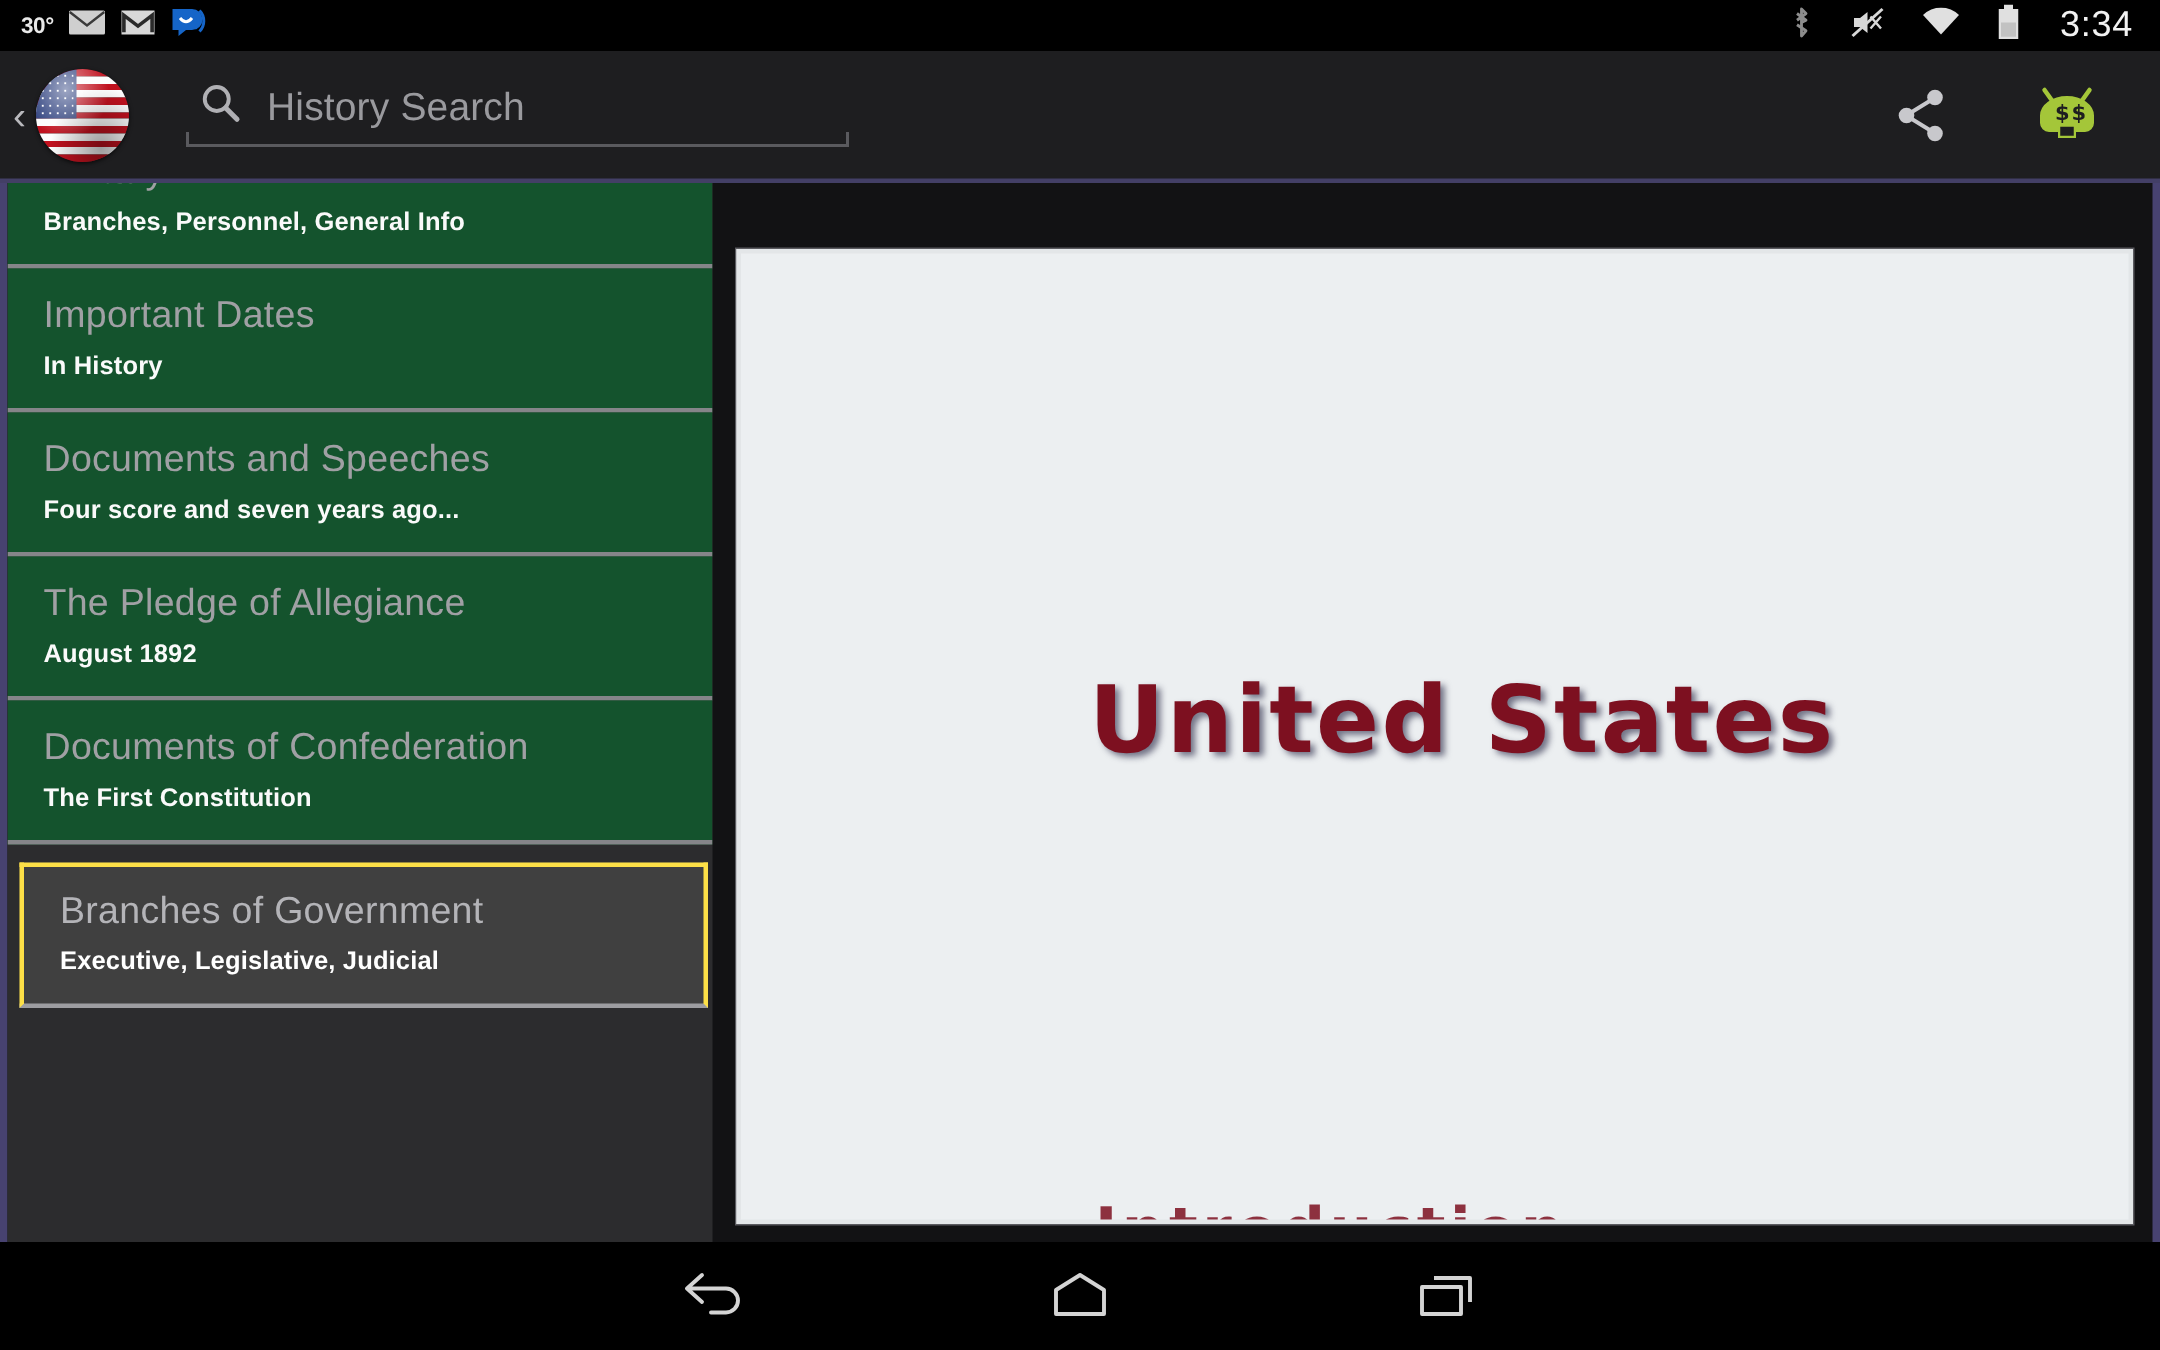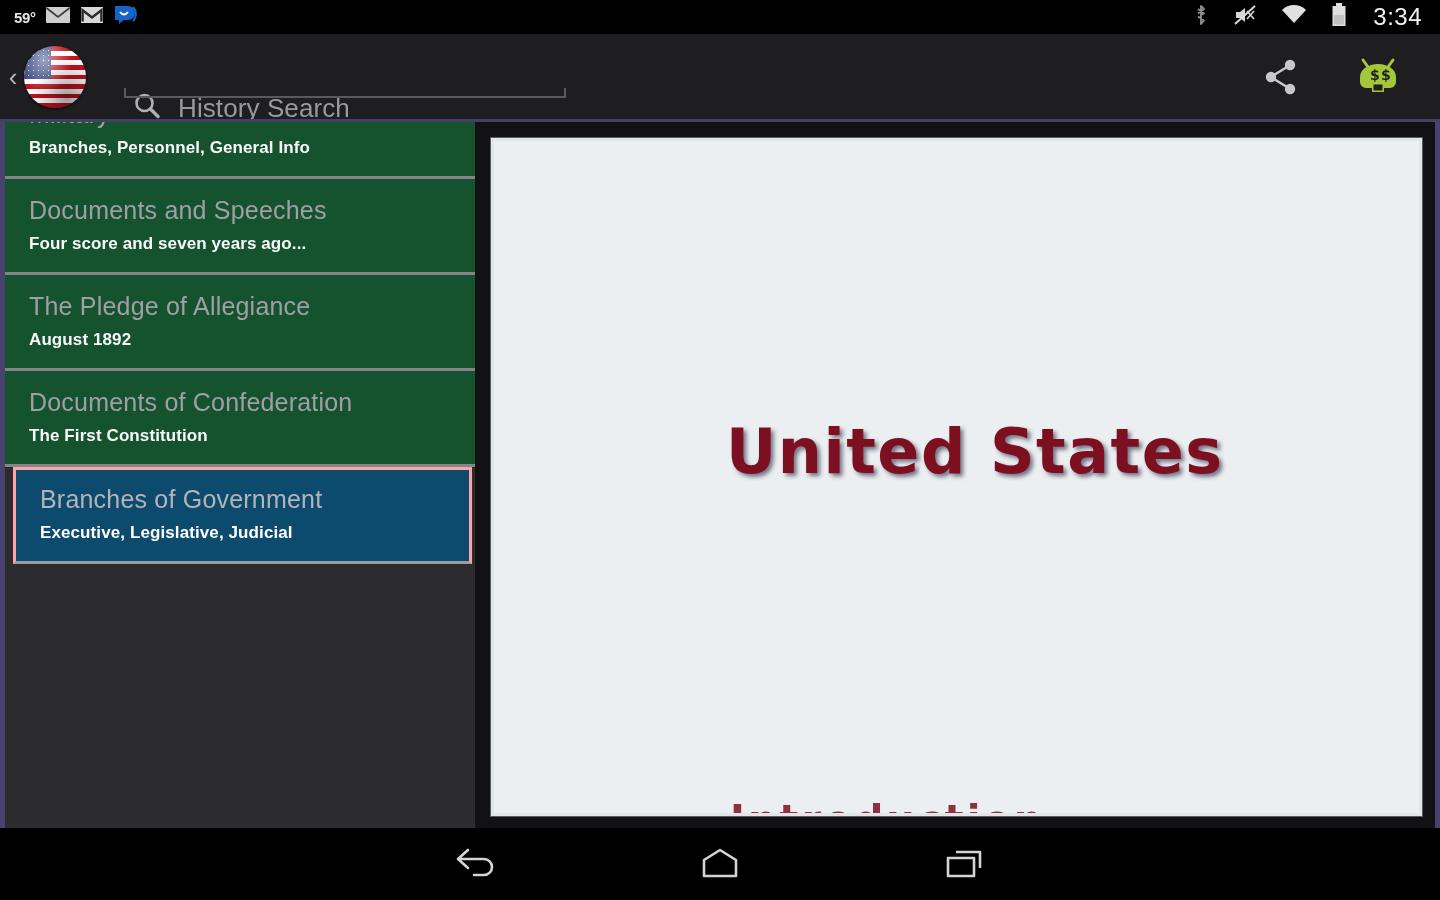--- a/index.html
+++ b/index.html
@@ -49,21 +49,21 @@
     background-size:5px 5px;
   }
   .flag-gloss{
     position:absolute; inset:0; border-radius:50%;
     background:
       radial-gradient(ellipse at 32% 22%, rgba(255,255,255,.55) 0%, rgba(255,255,255,0) 48%),
       radial-gradient(ellipse at 70% 85%, rgba(0,0,0,.38) 0%, rgba(0,0,0,0) 55%);
   }
 
   .searchbox { margin-left:28px; width:452px; position:relative; height:56px; }
-  .search-row { display:flex; align-items:center; height:44px; padding-left:18px;margin-top:37px; }
+  .search-row { display:flex; align-items:center; height:44px; padding-left:18px; }
   .search-ph { color:#9a9a9e; font-size:26px; margin-left:16px; font-weight:400; letter-spacing:.1px; }
   .search-underline{
     position:absolute; left:10px; right:0; bottom:7px; height:10px;
     border-bottom:2px solid #5a5a5e;
     border-left:2px solid #5a5a5e;
     border-right:2px solid #5a5a5e;
   }
   .ab-right { margin-left:auto; display:flex; align-items:center; gap:52px; padding-right:38px; }
   .ab-btn { display:flex; align-items:center; justify-content:center; cursor:pointer; }
 
@@ -93,28 +93,28 @@
     display:block; color:#a0a0a4; font-size:25px; font-weight:400;
     padding-top:17px; letter-spacing:.2px;
   }
   .row .sub{
     display:block; color:#fafafa; font-size:17px; font-weight:bold;
     padding-top:9px; padding-bottom:18px; letter-spacing:.1px;
   }
   .row.clipped { padding-top:0; }
   .row.clipped .title{ padding-top:0; margin-top:-22px; }
   .row.selected{
-    background:#0c4a6e; border:3px solid #fca5a5; border-bottom:3px solid #9d9da1;
-    margin:0 3px 3px 8px;
+    background:#404040; border:3px solid #fde047; border-bottom:3px solid #9d9da1;
+    margin:12px 3px 3px 8px;
   }
   .row.selected .title{ color:#b4b4b8; padding-top:15px; }
   .row.selected .sub{ color:#fff; }
 
   
-  .mainpane{ flex:1; position:relative; padding:16px 13px 12px 16px; }
+  .mainpane{ flex:1; position:relative; padding:16px 13px 12px 16px;margin-top:28px; }
   .card{
     width:100%; height:100%; background:#eceff1;
     border:3px solid #e3e6e8;
     box-shadow:0 0 0 1px #5b5b60;
     position:relative; overflow:hidden;
   }
   .card-title{
     position:absolute; left:232px; top:272px;
     color:#7d1020; font-size:62px; font-weight:bold; line-height:1.26;
     letter-spacing:1.5px;
@@ -135,21 +135,21 @@
   }
   .nav-slot{ width:244px; display:flex; align-items:center; justify-content:center; cursor:pointer; }
 </style>
 </head>
 <body>
 
 <div id="screen">
 
   <div class="statusbar">
     <div class="sb-left">
-      <span class="sb-temp">59°</span>
+      <span class="sb-temp">30°</span>
       <span class="ic">
         <svg width="26" height="18" viewBox="0 0 26 18">
             <rect x="1" y="1" width="24" height="16" rx="1" fill="#cfcfcf"></rect>
             <path d="M1.5 2 L13 11 L24.5 2" fill="none" stroke="#3a3a3a" stroke-width="1.6"></path>
           </svg>
       </span>
       <span class="ic">
         <svg width="24" height="18" viewBox="0 0 24 18">
             <rect x="1" y="1" width="22" height="16" fill="#d8d8d8"></rect>
             <path d="M2.6 15.5 V4.2 L12 11.4 L21.4 4.2 V15.5" fill="none" stroke="#2a2a2a" stroke-width="2.4"></path>
@@ -255,20 +255,24 @@
 
   <div class="content">
 
     <div class="sidebar">
 
     <div class="row clipped">
           <span class="title">Military</span>
           <span class="sub">Branches, Personnel, General Info</span>
         </div>
         <div class="row">
+          <span class="title">Important Dates</span>
+          <span class="sub">In History</span>
+        </div>
+        <div class="row">
           <span class="title">Documents and Speeches</span>
           <span class="sub">Four score and seven years ago...</span>
         </div>
         <div class="row">
           <span class="title">The Pledge of Allegiance</span>
           <span class="sub">August 1892</span>
         </div>
         <div class="row">
           <span class="title">Documents of Confederation</span>
           <span class="sub">The First Constitution</span>

